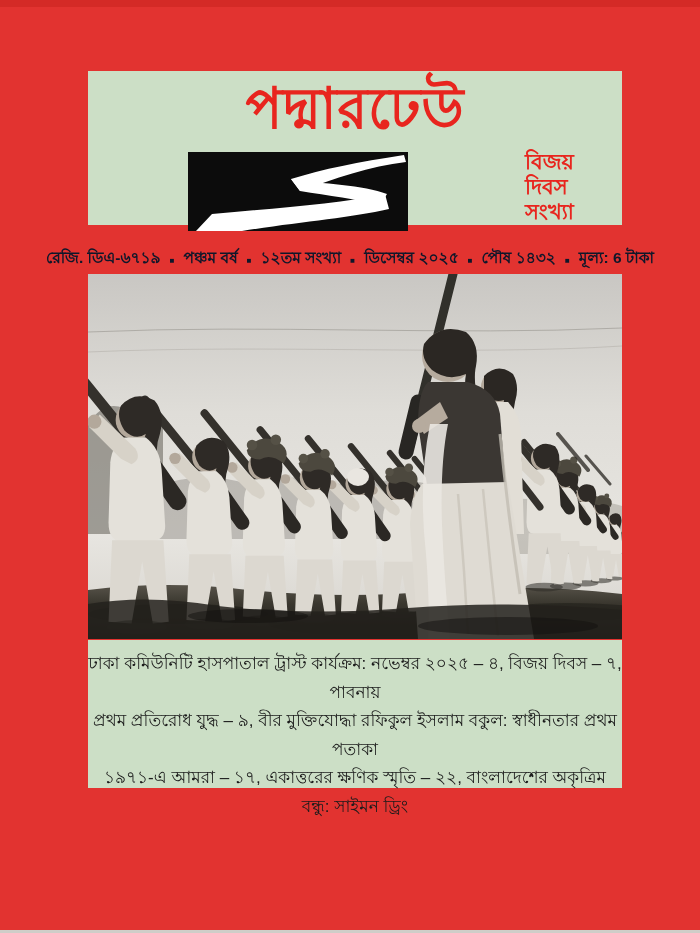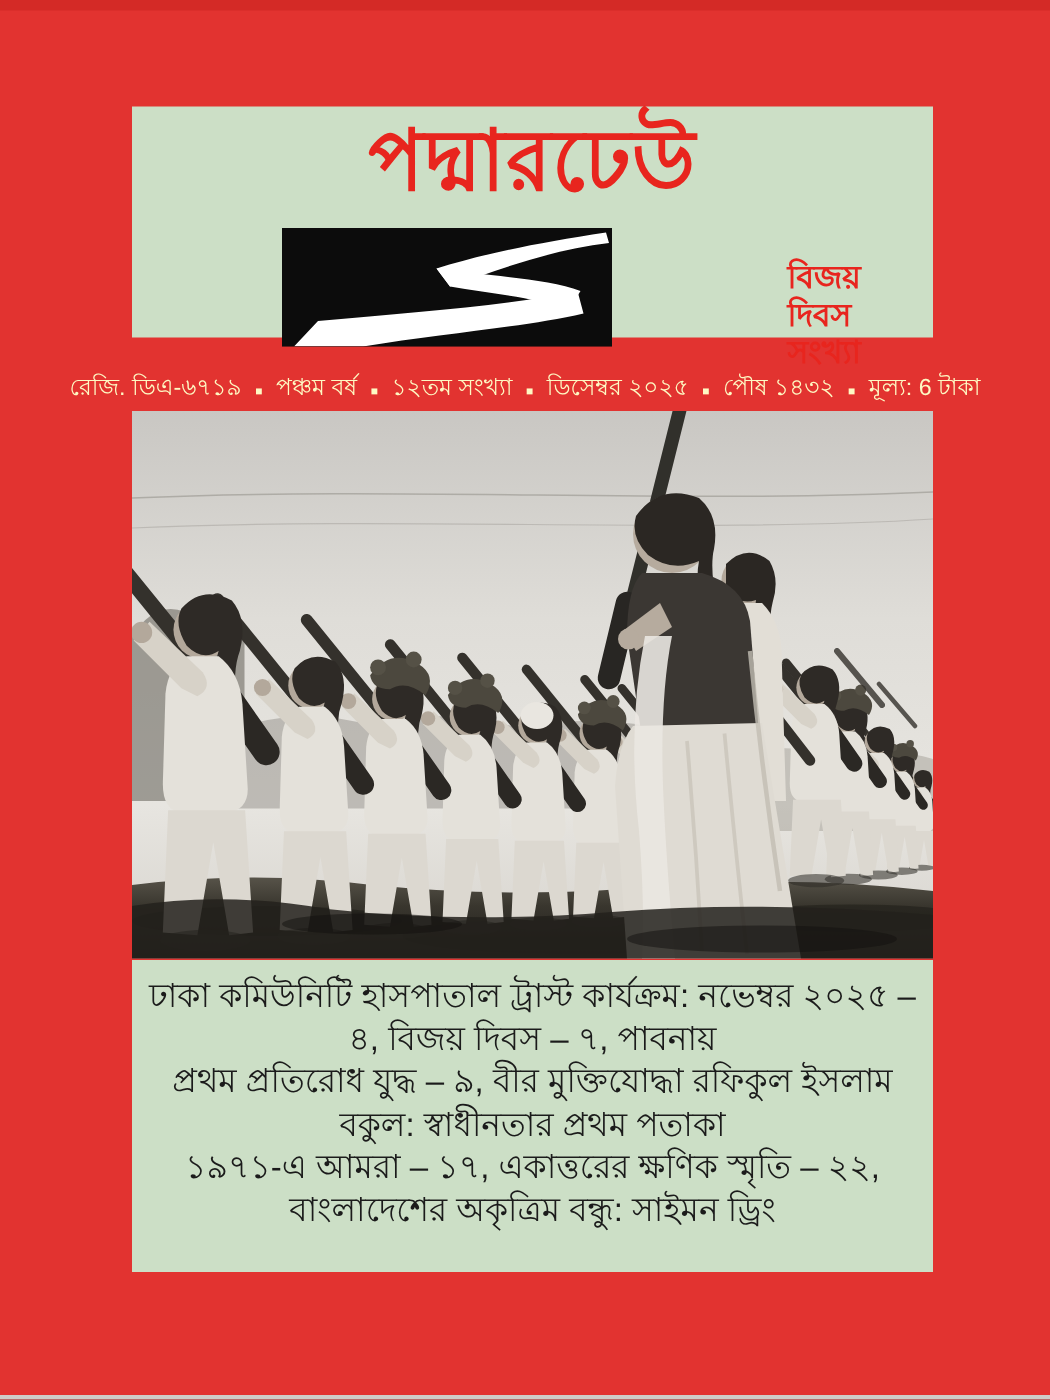--- a/index.html
+++ b/index.html
@@ -20,43 +20,43 @@
     margin:0;position:absolute;left:0;top:10px;width:534px;
     text-align:center;color:#E8251E;font-size:54px;font-weight:bold;
     letter-spacing:1px;line-height:1;transform:scaleY(1.05);
   }
   .logo-box{
     position:absolute;left:100px;top:81px;width:220px;height:79px;
     background:#0C0C0C;overflow:hidden;
   }
   .edition{
     position:absolute;left:437px;top:78px;width:95px;
-    color:#E8251E;font-size:21px;font-weight:bold;line-height:25px;margin-top:24px;
+    color:#E8251E;font-size:21px;font-weight:bold;line-height:25px;
   }
 
   
   .info-bar{
     position:absolute;left:0;top:244px;width:700px;height:30px;
     display:flex;align-items:center;justify-content:center;
-    color:#fef9c3;font-size:15.5px;font-weight:normal;white-space:nowrap;
+    color:#0f172a;font-size:15.5px;font-weight:bold;white-space:nowrap;
   }
   .info-bar .sep{font-size:8px;margin:0 9px;position:relative;top:1px;}
 
   
   .photo{
     position:absolute;left:88px;top:274px;width:534px;height:365px;
     box-shadow:inset 0 0 45px rgba(0,0,0,.22);
   }
   .photo svg{display:block;}
 
   
   .contents{
-    position:absolute;left:88px;top:640px;width:534px;height:208px;
+    position:absolute;left:88px;top:640px;width:534px;height:148px;
     background:#CCDFC6;color:#1B1B1B;
-    text-align:center;font-size:22px;line-height:28.5px;
+    text-align:center;font-size:17px;line-height:28.5px;
     padding-top:10px;box-sizing:border-box;font-weight:500;
   }
 </style>
 </head>
 <body>
 
 <div class="page">
   <div class="top-strip"></div>
 
   <div class="masthead">

